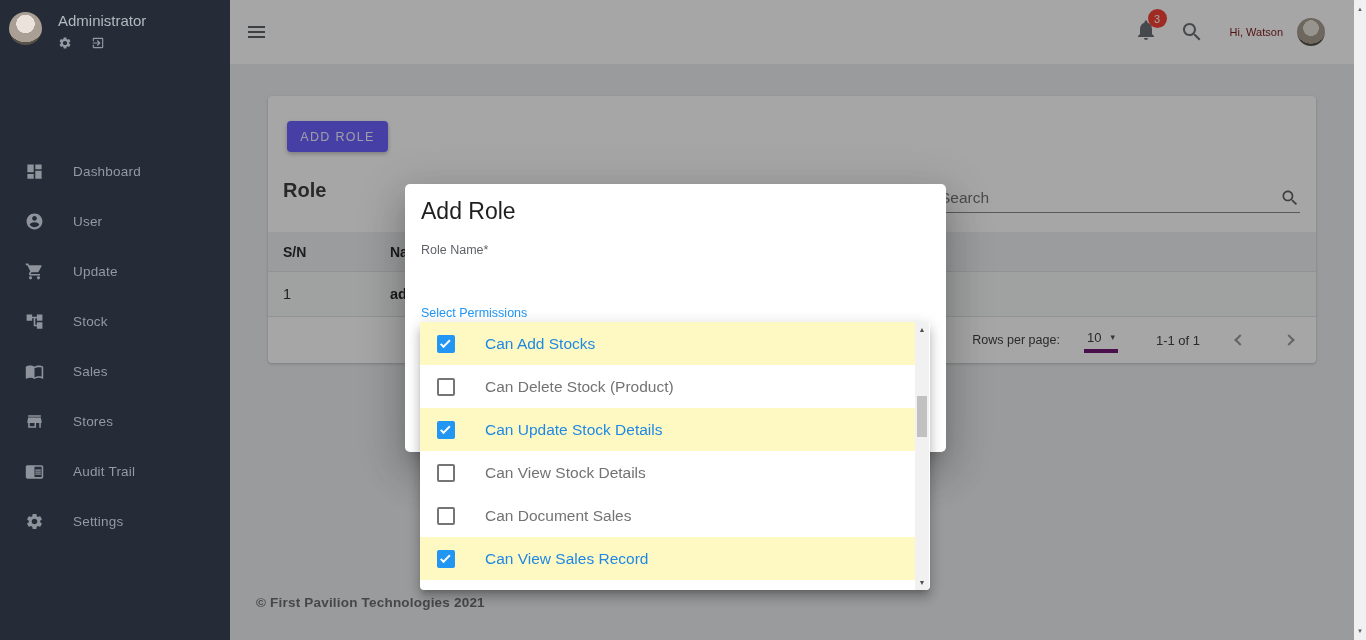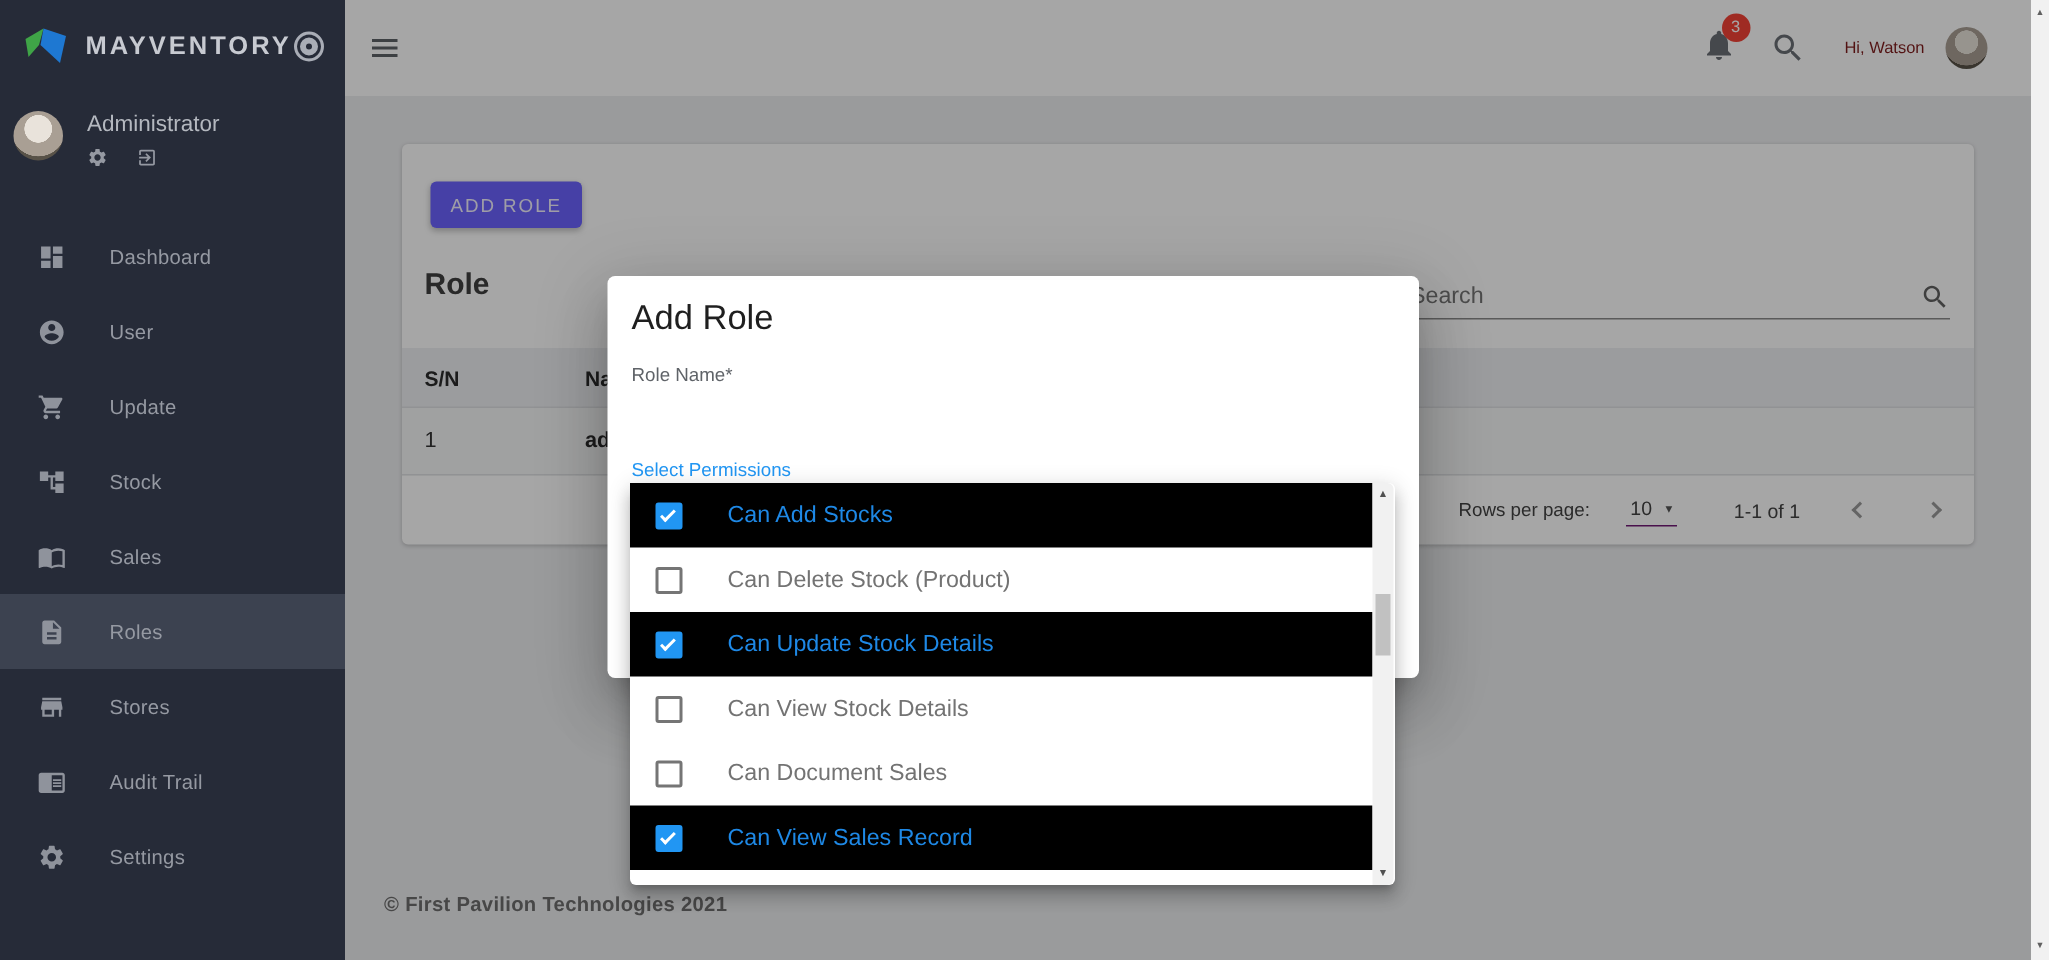--- a/index.html
+++ b/index.html
@@ -54,21 +54,21 @@
   .search-field input::placeholder { color:#757575; }
   .search-field svg { width:20px; height:20px; fill:#616161; flex:none; cursor:pointer; }
   .table { position:absolute; left:0; top:136px; right:0; bottom:0; }
   .t-head { display:grid; grid-template-columns:107px 1fr; height:40px; align-items:center; padding-left:15px;
             background:#eef0f3; border-bottom:1px solid #dfe1e4; font-weight:bold; font-size:14px; color:#2b2b2b; }
   .t-row { display:grid; grid-template-columns:107px 1fr; height:45px; align-items:center; padding-left:15px;
            background:#f6f7f8; border-bottom:1px solid #dfe1e4; font-size:14.5px; color:#333; cursor:pointer; }
   .t-row .name { font-weight:bold; color:#2b2b2b; }
   .t-pagination { position:absolute; left:0; right:0; bottom:0; height:46px; display:flex; align-items:center;
                   justify-content:flex-end; padding-right:18px; font-size:12.5px; color:#424242; }
-  .pg-select { margin-left:24px; display:flex; align-items:center; gap:9px; border-bottom:1px solid #701a75;
+  .pg-select { margin-left:24px; display:flex; align-items:center; gap:9px; border-bottom:4px solid #701a75;
                padding:2px 3px 4px; font-size:13px; cursor:pointer; }
   .caret { font-size:9px; color:#555; }
   .pg-range { margin-left:38px; font-size:13px; }
   .pg-btn { margin-left:31px; cursor:pointer; display:inline-flex; align-items:center; justify-content:center; width:18px; height:18px; }
   .chev { display:inline-block; width:8px; height:8px; border-top:2px solid #9a9a9a; border-right:2px solid #9a9a9a; }
   .chev.left { transform:rotate(-135deg); }
   .chev.right { transform:rotate(45deg); }
   .footer { position:absolute; left:26px; top:595px; font-size:13.5px; font-weight:bold; color:#6e6e6e; letter-spacing:.2px; }
 
   .overlay { position:absolute; inset:0; background:rgba(0,0,0,.35); z-index:10; }
@@ -81,21 +81,21 @@
   .role-input { position:absolute; left:16px; top:70px; width:510px; height:29px; border:none; outline:none;
                 border-bottom:1px solid #8f8f8f; background:transparent; font-size:16.5px; color:#1f1f1f;
                 font-family:"Liberation Sans", sans-serif; padding:0; }
   .perm-label { position:absolute; left:16px; top:122px; font-size:12.5px; color:#2196f3; }
 
   
   .perm-menu { position:absolute; left:420px; top:322px; width:510px; height:268px; background:#fff; border-radius:4px; z-index:30;
                box-shadow:0 5px 5px -3px rgba(0,0,0,.2), 0 8px 10px 1px rgba(0,0,0,.14), 0 3px 14px 2px rgba(0,0,0,.12); }
   .menu-list { position:absolute; left:0; top:0; right:15px; }
   .menu-row { height:43px; display:flex; align-items:center; padding-left:17px; cursor:pointer; }
-  .menu-row.checked { background:#000000; }
+  .menu-row.checked { background:#fef9c3; }
   .cb { width:18px; height:18px; border:2px solid #757575; border-radius:2px; background:#fff; flex:none;
         display:flex; align-items:center; justify-content:center; }
   .menu-row.checked .cb { background:#2196f3; border-color:#2196f3; }
   .tick { width:10px; height:5px; border-left:2px solid #fff; border-bottom:2px solid #fff;
           transform:rotate(-45deg) translateY(-1px); }
   .menu-label { margin-left:30px; font-size:15.5px; color:#737373; }
   .menu-row.checked .menu-label { color:#1e88e5; }
   .menu-scrollbar { position:absolute; top:0; right:1px; width:14px; height:100%; background:#f1f1f1;
                     border-radius:0 4px 4px 0; }
   .s-arrow { position:absolute; left:0; width:100%; text-align:center; font-size:7px; color:#505050; }
@@ -106,28 +106,20 @@
   .page-scrollbar { position:absolute; right:0; top:0; width:12px; height:640px; background:#f1f1f1; z-index:40; }
   .page-scrollbar .s-arrow { font-size:6px; color:#606060; }
   .page-scrollbar .s-arrow.up { top:6px; } .page-scrollbar .s-arrow.down { bottom:6px; }
 </style>
 </head>
 <body>
 
 <div class="screen">
 
   <aside class="sidebar">
-    <div class="logo-row">
-      <svg class="logo-svg" viewBox="0 0 32 28">
-        <polygon points="1,9 13,2 10,13 3,21" fill="#3fa447"></polygon>
-        <polygon points="13,2 28,7 24,25 11,13" fill="#1e78d2"></polygon>
-      </svg>
-      <span class="brand">MAYVENTORY</span>
-      <span class="circle-toggle"></span>
-    </div>
     <div class="profile">
       <span class="avatar side-avatar"></span>
       <div class="profile-info">
         <div class="profile-name">Administrator</div>
         <div class="profile-actions">
           <svg viewBox="0 0 24 24">
               <path d="M19.14 12.94c.04-.3.06-.61.06-.94 0-.32-.02-.64-.07-.94l2.03-1.58c.18-.14.23-.41.12-.61l-1.92-3.32c-.12-.22-.37-.29-.59-.22l-2.39.96c-.5-.38-1.03-.7-1.62-.94l-.36-2.54c-.04-.24-.24-.41-.48-.41h-3.84c-.24 0-.43.17-.47.41l-.36 2.54c-.59.24-1.13.57-1.62.94l-2.39-.96c-.22-.08-.47 0-.59.22L2.74 8.87c-.12.21-.08.47.12.61l2.03 1.58c-.05.3-.09.63-.09.94s.02.64.07.94l-2.03 1.58c-.18.14-.23.41-.12.61l1.92 3.32c.12.22.37.29.59.22l2.39-.96c.5.38 1.03.7 1.62.94l.36 2.54c.05.24.24.41.48.41h3.84c.24 0 .44-.17.47-.41l.36-2.54c.59-.24 1.13-.56 1.62-.94l2.39.96c.22.08.47 0 .59-.22l1.92-3.32c.12-.22.07-.47-.12-.61l-2.01-1.58zM12 15.6c-1.98 0-3.6-1.62-3.6-3.6s1.62-3.6 3.6-3.6 3.6 1.62 3.6 3.6-1.62 3.6-3.6 3.6z"></path>
             </svg>
           <svg viewBox="0 0 24 24">
               <path d="M10.09 15.59L11.5 17l5-5-5-5-1.41 1.41L12.67 11H3v2h9.67l-2.58 2.59zM19 3H5c-1.11 0-2 .9-2 2v4h2V5h14v14H5v-4H3v4c0 1.1.89 2 2 2h14c1.1 0 2-.9 2-2V5c0-1.1-.9-2-2-2z"></path>
@@ -158,26 +150,20 @@
         <svg viewBox="0 0 24 24">
             <path d="M22 11V3h-7v3H9V3H2v8h7V8h2v10h4v3h7v-8h-7v3h-2V8h2v3h7z"></path>
           </svg>
         <span class="nav-label">Stock</span>
       </div>
       <div class="nav-item">
         <svg viewBox="0 0 24 24">
             <path d="M21 5c-1.11-.35-2.33-.5-3.5-.5-1.95 0-4.05.4-5.5 1.5-1.45-1.1-3.55-1.5-5.5-1.5S2.45 4.9 1 6v14.65c0 .25.25.5.5.5.1 0 .15-.05.25-.05C3.1 20.45 5.05 20 6.5 20c1.95 0 4.05.4 5.5 1.5 1.35-.85 3.8-1.5 5.5-1.5 1.65 0 3.35.3 4.75 1.05.1.05.15.05.25.05.25 0 .5-.25.5-.5V6c-.6-.45-1.25-.75-2-1zm0 13.5c-1.1-.35-2.3-.5-3.5-.5-1.7 0-4.15.65-5.5 1.5V8c1.35-.85 3.8-1.5 5.5-1.5 1.2 0 2.4.15 3.5.5v11.5z"></path>
           </svg>
         <span class="nav-label">Sales</span>
-      </div>
-      <div class="nav-item active">
-        <svg viewBox="0 0 24 24">
-            <path d="M14 2H6c-1.1 0-1.99.9-1.99 2L4 20c0 1.1.89 2 1.99 2H18c1.1 0 2-.9 2-2V8l-6-6zm2 16H8v-2h8v2zm0-4H8v-2h8v2zm-3-5V3.5L18.5 9H13z"></path>
-          </svg>
-        <span class="nav-label">Roles</span>
       </div>
       <div class="nav-item">
         <svg viewBox="0 0 24 24">
             <path d="M20 4H4v2h16V4zm1 10v-2l-1-5H4l-1 5v2h1v6h10v-6h4v6h2v-6h1zm-9 4H6v-4h6v4z"></path>
           </svg>
         <span class="nav-label">Stores</span>
       </div>
       <div class="nav-item">
         <svg viewBox="0 0 24 24">
             <path d="M13 12h7v1.5h-7zM13 9.5h7V11h-7zM13 14.5h7V16h-7zM21 4H3c-1.1 0-2 .9-2 2v13c0 1.1.9 2 2 2h18c1.1 0 2-.9 2-2V6c0-1.1-.9-2-2-2zm0 15h-9V6h9v13z"></path>

